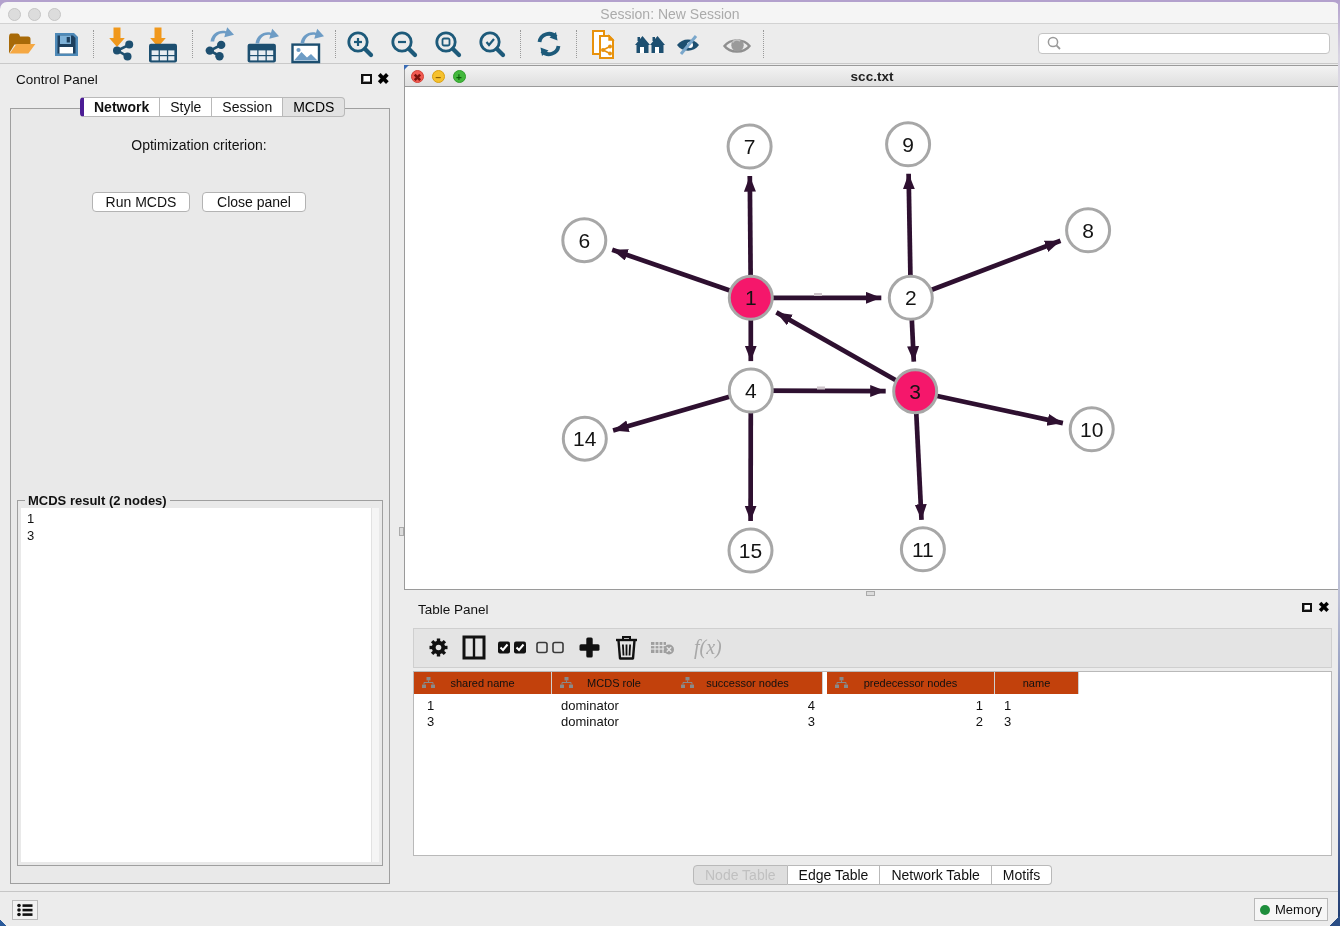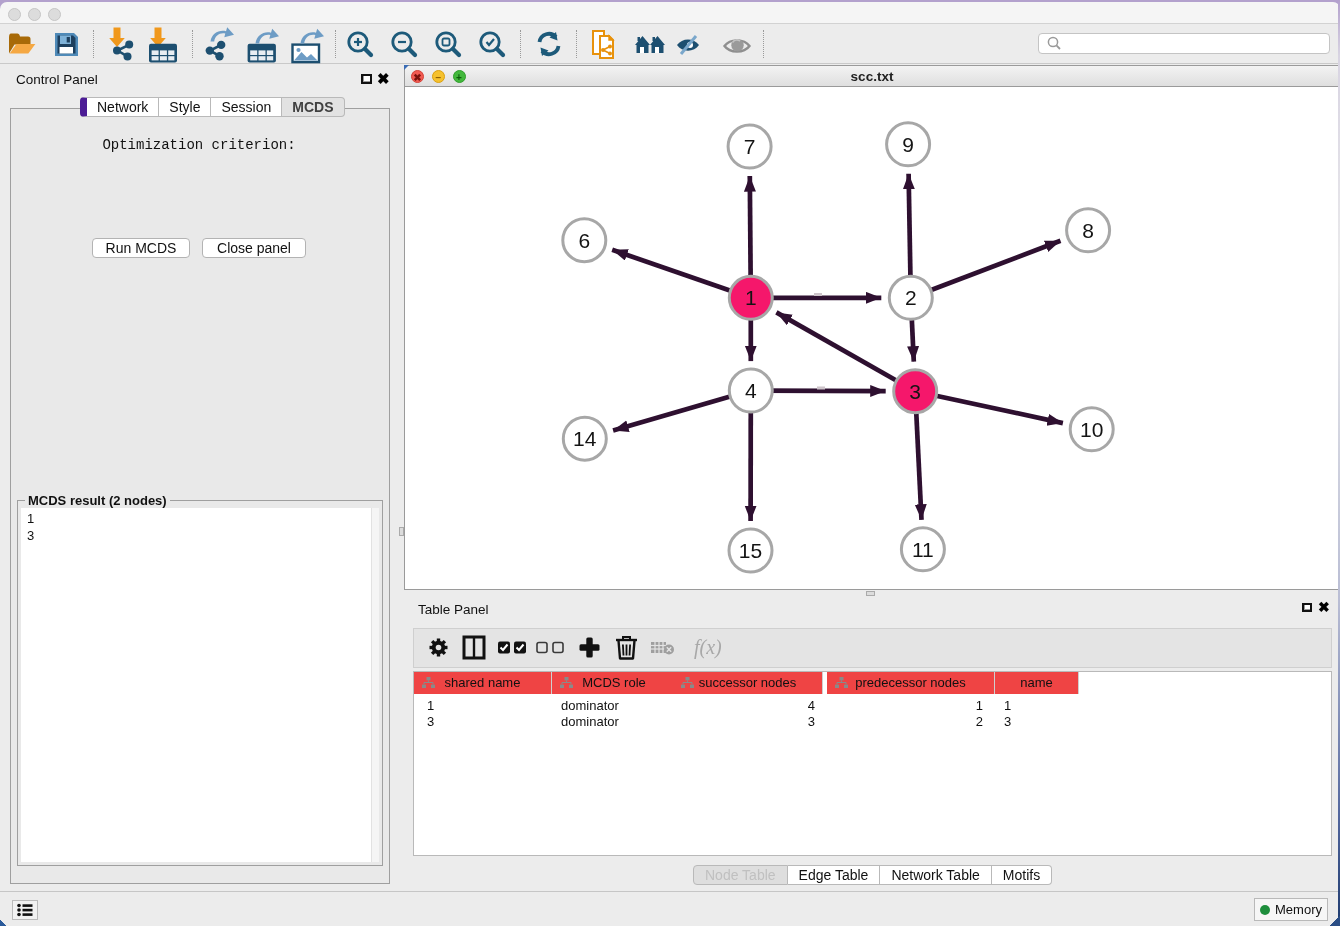--- a/index.html
+++ b/index.html
@@ -20,30 +20,30 @@
 #searchbox { position:absolute; left:1038px; top:9px; width:292px; height:21px;
   background:#fff; border:1px solid #c4c4c4; border-radius:4px; }
 
 #cp { left:0; top:65px; width:398px; height:826px; background:#ececec; }
 #cp-head { position:absolute; left:16px; top:7px; font-size:13.5px; color:#111; }
 #cp-box { position:absolute; left:10px; top:43px; width:380px; height:776px;
   border:1px solid #9f9f9f; background:#e9e9e9; }
 #tabs { position:absolute; left:80px; top:32px; height:20px; display:flex; }
 .tab { height:20px; line-height:19px; padding:0 10px; font-size:14px;
   background:#fff; border:1px solid #b9b9b9; border-left:none; color:#111; }
-.tab.first { border-left:7px solid #4c1d95; border-radius:4px 0 0 4px; }
-.tab.sel { background:#e2e2e2; color:#404040; border-radius:0 4px 4px 0;font-weight:bold; }
+.tab.first { border-left:4px solid #4c1d95; border-radius:4px 0 0 4px;font-weight:bold; }
+.tab.sel { background:#e2e2e2; color:#000000; border-radius:0 4px 4px 0; }
 #opt-label { position:absolute; left:0; top:72px; width:398px; text-align:center;
-  font-size:14px; color:#111;font-family:Liberation Mono, monospace; }
+  font-size:14px; color:#111; }
 #dropdown { position:absolute; left:44px; top:94px; width:311px; height:21px;
   background:#fff; border:1px solid #b3b3b3; border-radius:5px; font-size:14px;
   line-height:20px; padding-left:11px; color:#111; }
 .btn { position:absolute; top:127px; height:20px; background:#fff;
   border:1px solid #b3b3b3; border-radius:4px; font-size:14px; text-align:center;
-  line-height:19px; color:#111;margin-top:46px; }
+  line-height:19px; color:#111; }
 #mcds-box { position:absolute; left:17px; top:435px; width:366px; height:366px;
   border:1px solid #9f9f9f; }
 #mcds-label { position:absolute; left:7px; top:-8px; background:#e9e9e9;
   padding:0 3px; font-size:13px; color:#111; z-index:2;font-weight:bold; }
 #mcds-text { position:absolute; left:3px; top:7px; right:3px; bottom:3px;
   background:#fff; font-size:13px; color:#111; padding:3px 0 0 6px; line-height:16.5px; }
 
 #netwin { left:404px; top:65px; width:936px; height:525px; background:#fff;
   border:1px solid #9a9a9a; }
 #net-title { position:absolute; left:0; top:0; width:100%; height:21px;
@@ -52,22 +52,22 @@
   font-size:10px; font-weight:bold; text-align:center; line-height:13px; }
 #net-name { position:absolute; top:3px; width:100%; text-align:center;
   font-size:13.5px; font-weight:bold; color:#222; }
 
 #tp { left:405px; top:597px; width:935px; height:294px; background:#ececec; }
 #tp-head { position:absolute; left:13px; top:5px; font-size:13.5px; color:#111; }
 #tp-toolbar { position:absolute; left:8px; top:31px; width:919px; height:40px;
   background:#e4e4e4; border:1px solid #cfcfcf; }
 #tbl { position:absolute; left:8px; top:74px; width:919px; height:185px;
   background:#fff; border:1px solid #b9b9b9; }
-.th { position:absolute; top:0; height:22px; background:#ef4444;
-  border-right:1px solid #cfcfcf; font-size:13px; color:#111; text-align:center;
+.th { position:absolute; top:0; height:22px; background:#c2410c;
+  border-right:1px solid #cfcfcf; font-size:11px; color:#111; text-align:center;
   line-height:22px; }
 .td { position:absolute; font-size:13px; color:#111; height:16px; line-height:16px; }
 #bot-tabs { position:absolute; left:288px; top:268px; height:20px; display:flex; }
 .btab { height:20px; line-height:19px; padding:0 11px; font-size:14px; background:#fff;
   border:1px solid #b9b9b9; border-left:none; color:#111; }
 .btab.sel { background:#dedede; color:#c0c0c0; border-radius:4px 0 0 4px;
   border-left:1px solid #b9b9b9; }
 .btab.last { border-radius:0 4px 4px 0; }
 
 #status { left:0; top:891px; width:1340px; height:35px; background:#ececec;
@@ -77,20 +77,21 @@
 #membtn { position:absolute; left:1254px; top:6px; width:74px; height:23px;
   background:#f6f6f6; border:1px solid #b9b9b9; font-size:13px; text-align:center;
   line-height:21px; color:#111; }
 </style>
 </head>
 <body>
 <div class="abs" id="titlebar">
   <div class="tl" style="left:8px;"></div>
   <div class="tl" style="left:28px;"></div>
   <div class="tl" style="left:48px;"></div>
+  <div id="title-text">Session: New Session</div>
 </div>
 <div class="abs" id="toolbar">
   <svg width="1340" height="40" style="position:absolute; left:0; top:0;">
 
     <g>
       <path d="M9,13.5 Q9,9.5 11,9.5 L17.5,9.5 Q19,9.5 19.5,11 L20,12.5 L28,12.5 Q30.5,12.5 30.5,15 L30.5,20.5 L14.5,20.5 L9,29.5 Z" fill="#a86a08"></path>
       <path d="M16.5,20 L35.4,20 L28.3,29.6 L9.6,29.6 Z" fill="#f5a843"></path>
     </g>
 
     <g>

